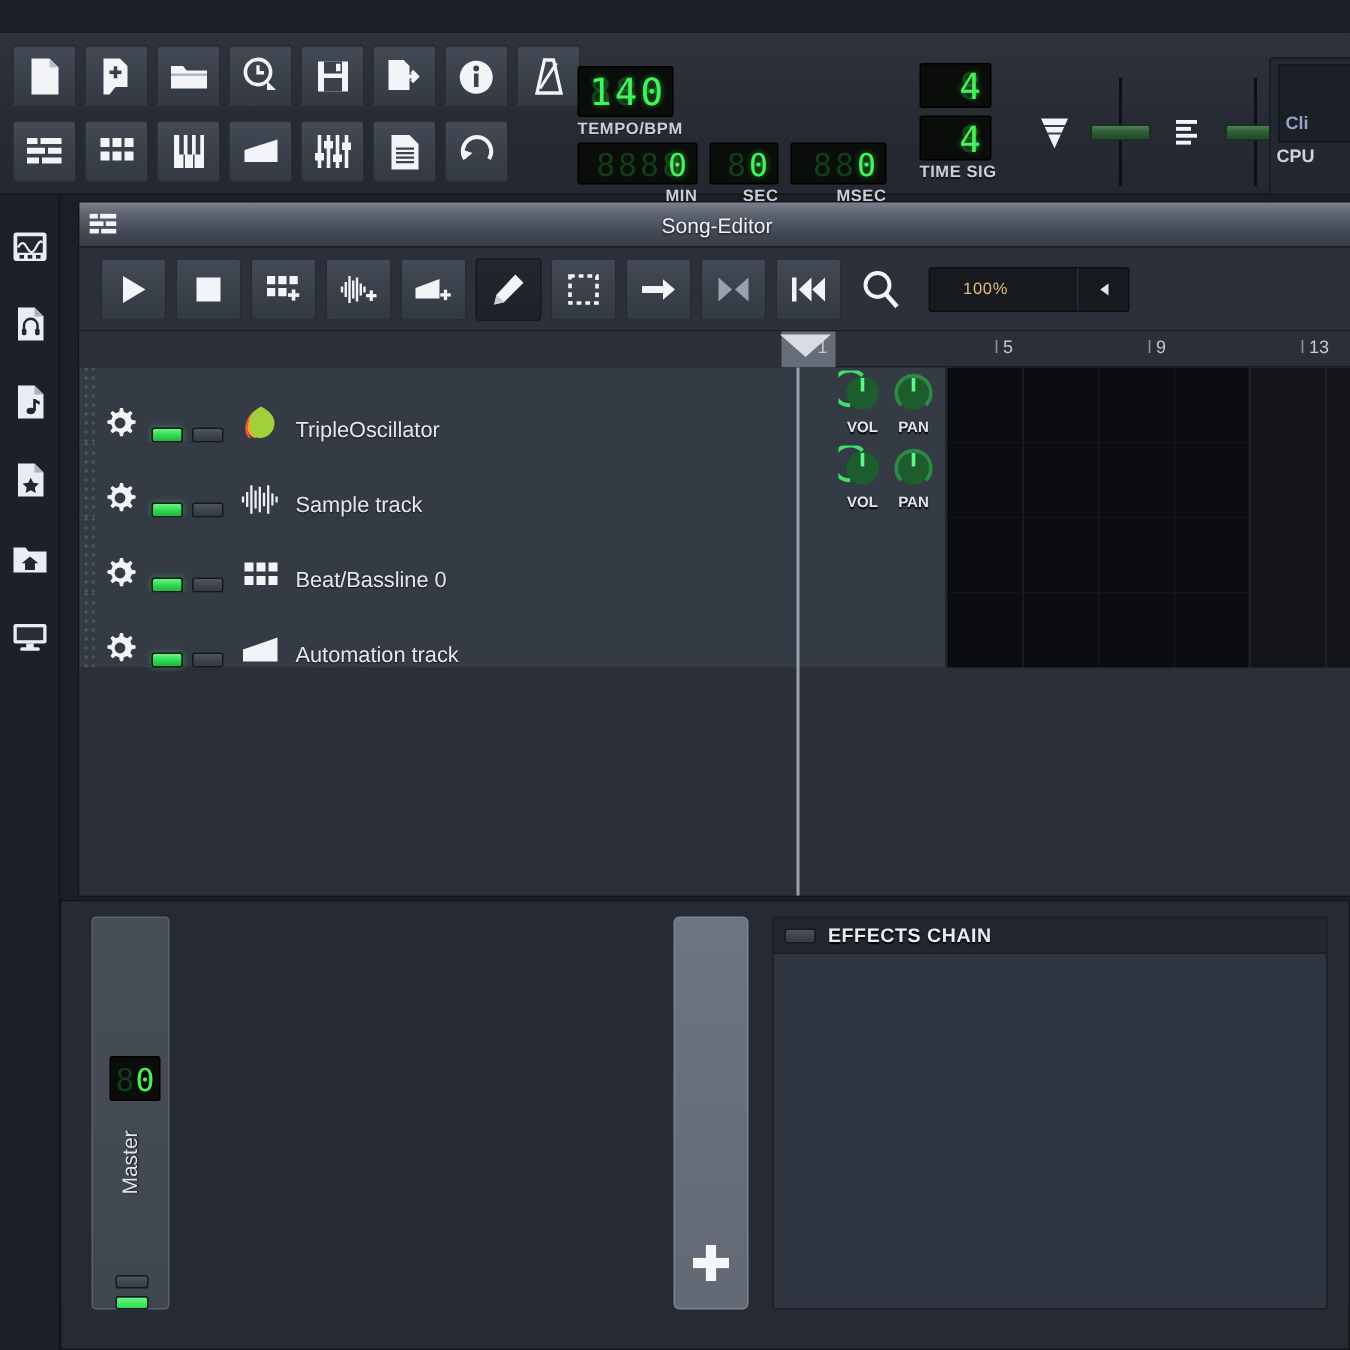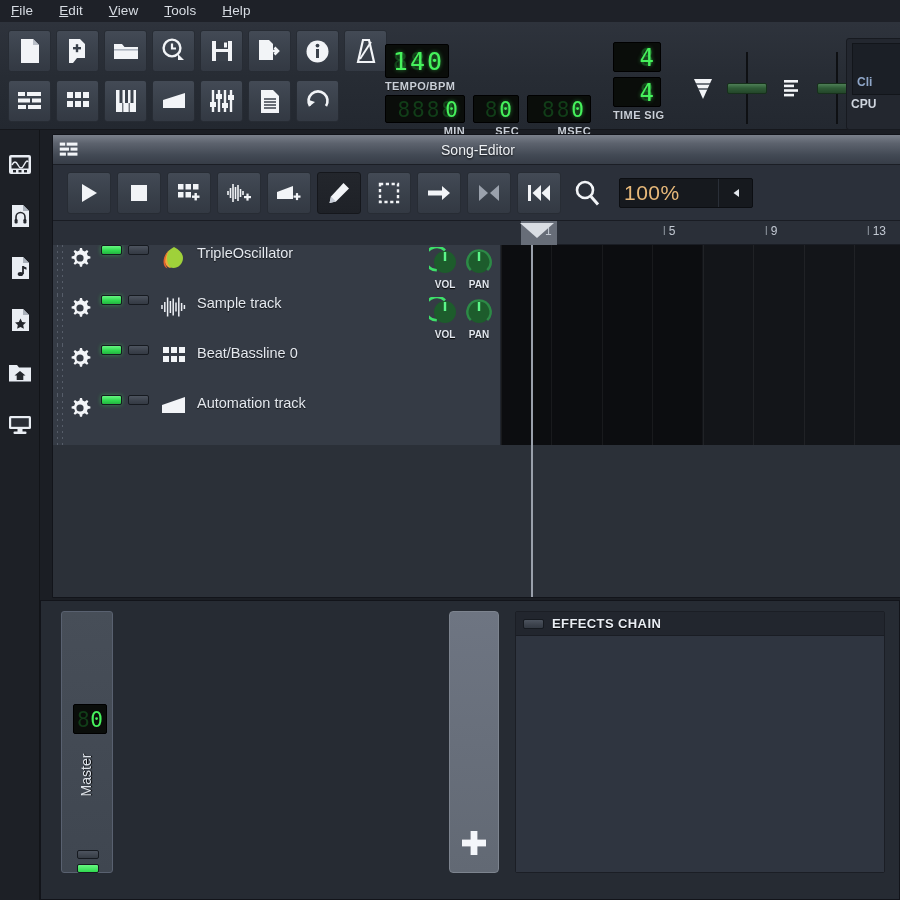--- a/index.html
+++ b/index.html
@@ -143,21 +143,21 @@
     background:linear-gradient(180deg,#23262c 0%,#1e2127 100%);
     border:1px solid #15171c;
   }
   .sebtn.flat { background:transparent; border:none; width:40px; }
   .zoombox {
     margin-left:6px; width:134px; height:30px;
     background:#16191e; border:1px solid #0c0e12; border-radius:2px;
     display:flex; align-items:center; position:relative;
   }
   .zoombox .zval {
-    flex:1; color:#e8b97a; font-size:21px; padding-left:4px;
+    flex:1; color:#e8b97a; font-size:11px; padding-left:22px;
     letter-spacing:.5px;
   }
   .zoombox .zarrow {
     width:34px; height:28px; border-left:1px solid #2a2f38;
     display:flex; align-items:center; justify-content:center;
   }
 
   
   .ruler {
     position:absolute; left:0; top:86px; width:850px; height:24px;
@@ -188,23 +188,23 @@
   .track-area {
     position:absolute; left:0; top:110px; width:850px; height:352px;
     background:#2b3038; overflow:hidden;
   }
   .track-row {
     position:relative; height:50px;
     border-bottom:1px solid #1e222a;
     display:flex; align-items:center;
   }
   .track-head {
-    position:relative; width:448px; height:50px;
+    position:relative; width:578px; height:50px;
     background:#353b45;
-    display:flex; align-items:flex-start;
+    display:flex; align-items:flex-end;
     border-right:1px solid #21252d;
   }
   .grip {
     width:10px; height:50px; margin-right:4px;
     background-image:radial-gradient(#565d69 0.9px, transparent 1px);
     background-size:5px 6px; background-position:2px 4px;
   }
   .gear { margin-right:8px; display:flex; }
   .led {
     width:21px; height:10px; border-radius:2px; margin-right:6px;
@@ -299,27 +299,20 @@
     color:#e9edf3; font-size:13px; font-weight:bold; letter-spacing:.4px;
     text-shadow:0 1px 1px #000;
   }
   .fx-chain-body { height:236px; background:#2f3540; }
 </style>
 </head>
 <body>
 
 <div id="app">
 
-  <div class="menubar">
-    <div class="menu-item"><span class="mn">F</span><span>ile</span></div>
-    <div class="menu-item"><span class="mn">E</span><span>dit</span></div>
-    <div class="menu-item"><span class="mn">V</span><span>iew</span></div>
-    <div class="menu-item"><span class="mn">T</span><span>ools</span></div>
-    <div class="menu-item"><span class="mn">H</span><span>elp</span></div>
-  </div>
 
   <div class="toolbar">
 
     <div class="tb-row r1">
       <div class="tbtn">
         <svg width="24" height="26" viewBox="0 0 24 26">
           <path d="M3 1 h12 l6 6 v18 H3 Z" fill="#f2f4f7"></path>
             <path d="M15 1 l6 6 h-6 Z" fill="#b9bfc8"></path>
         </svg>
       </div>

